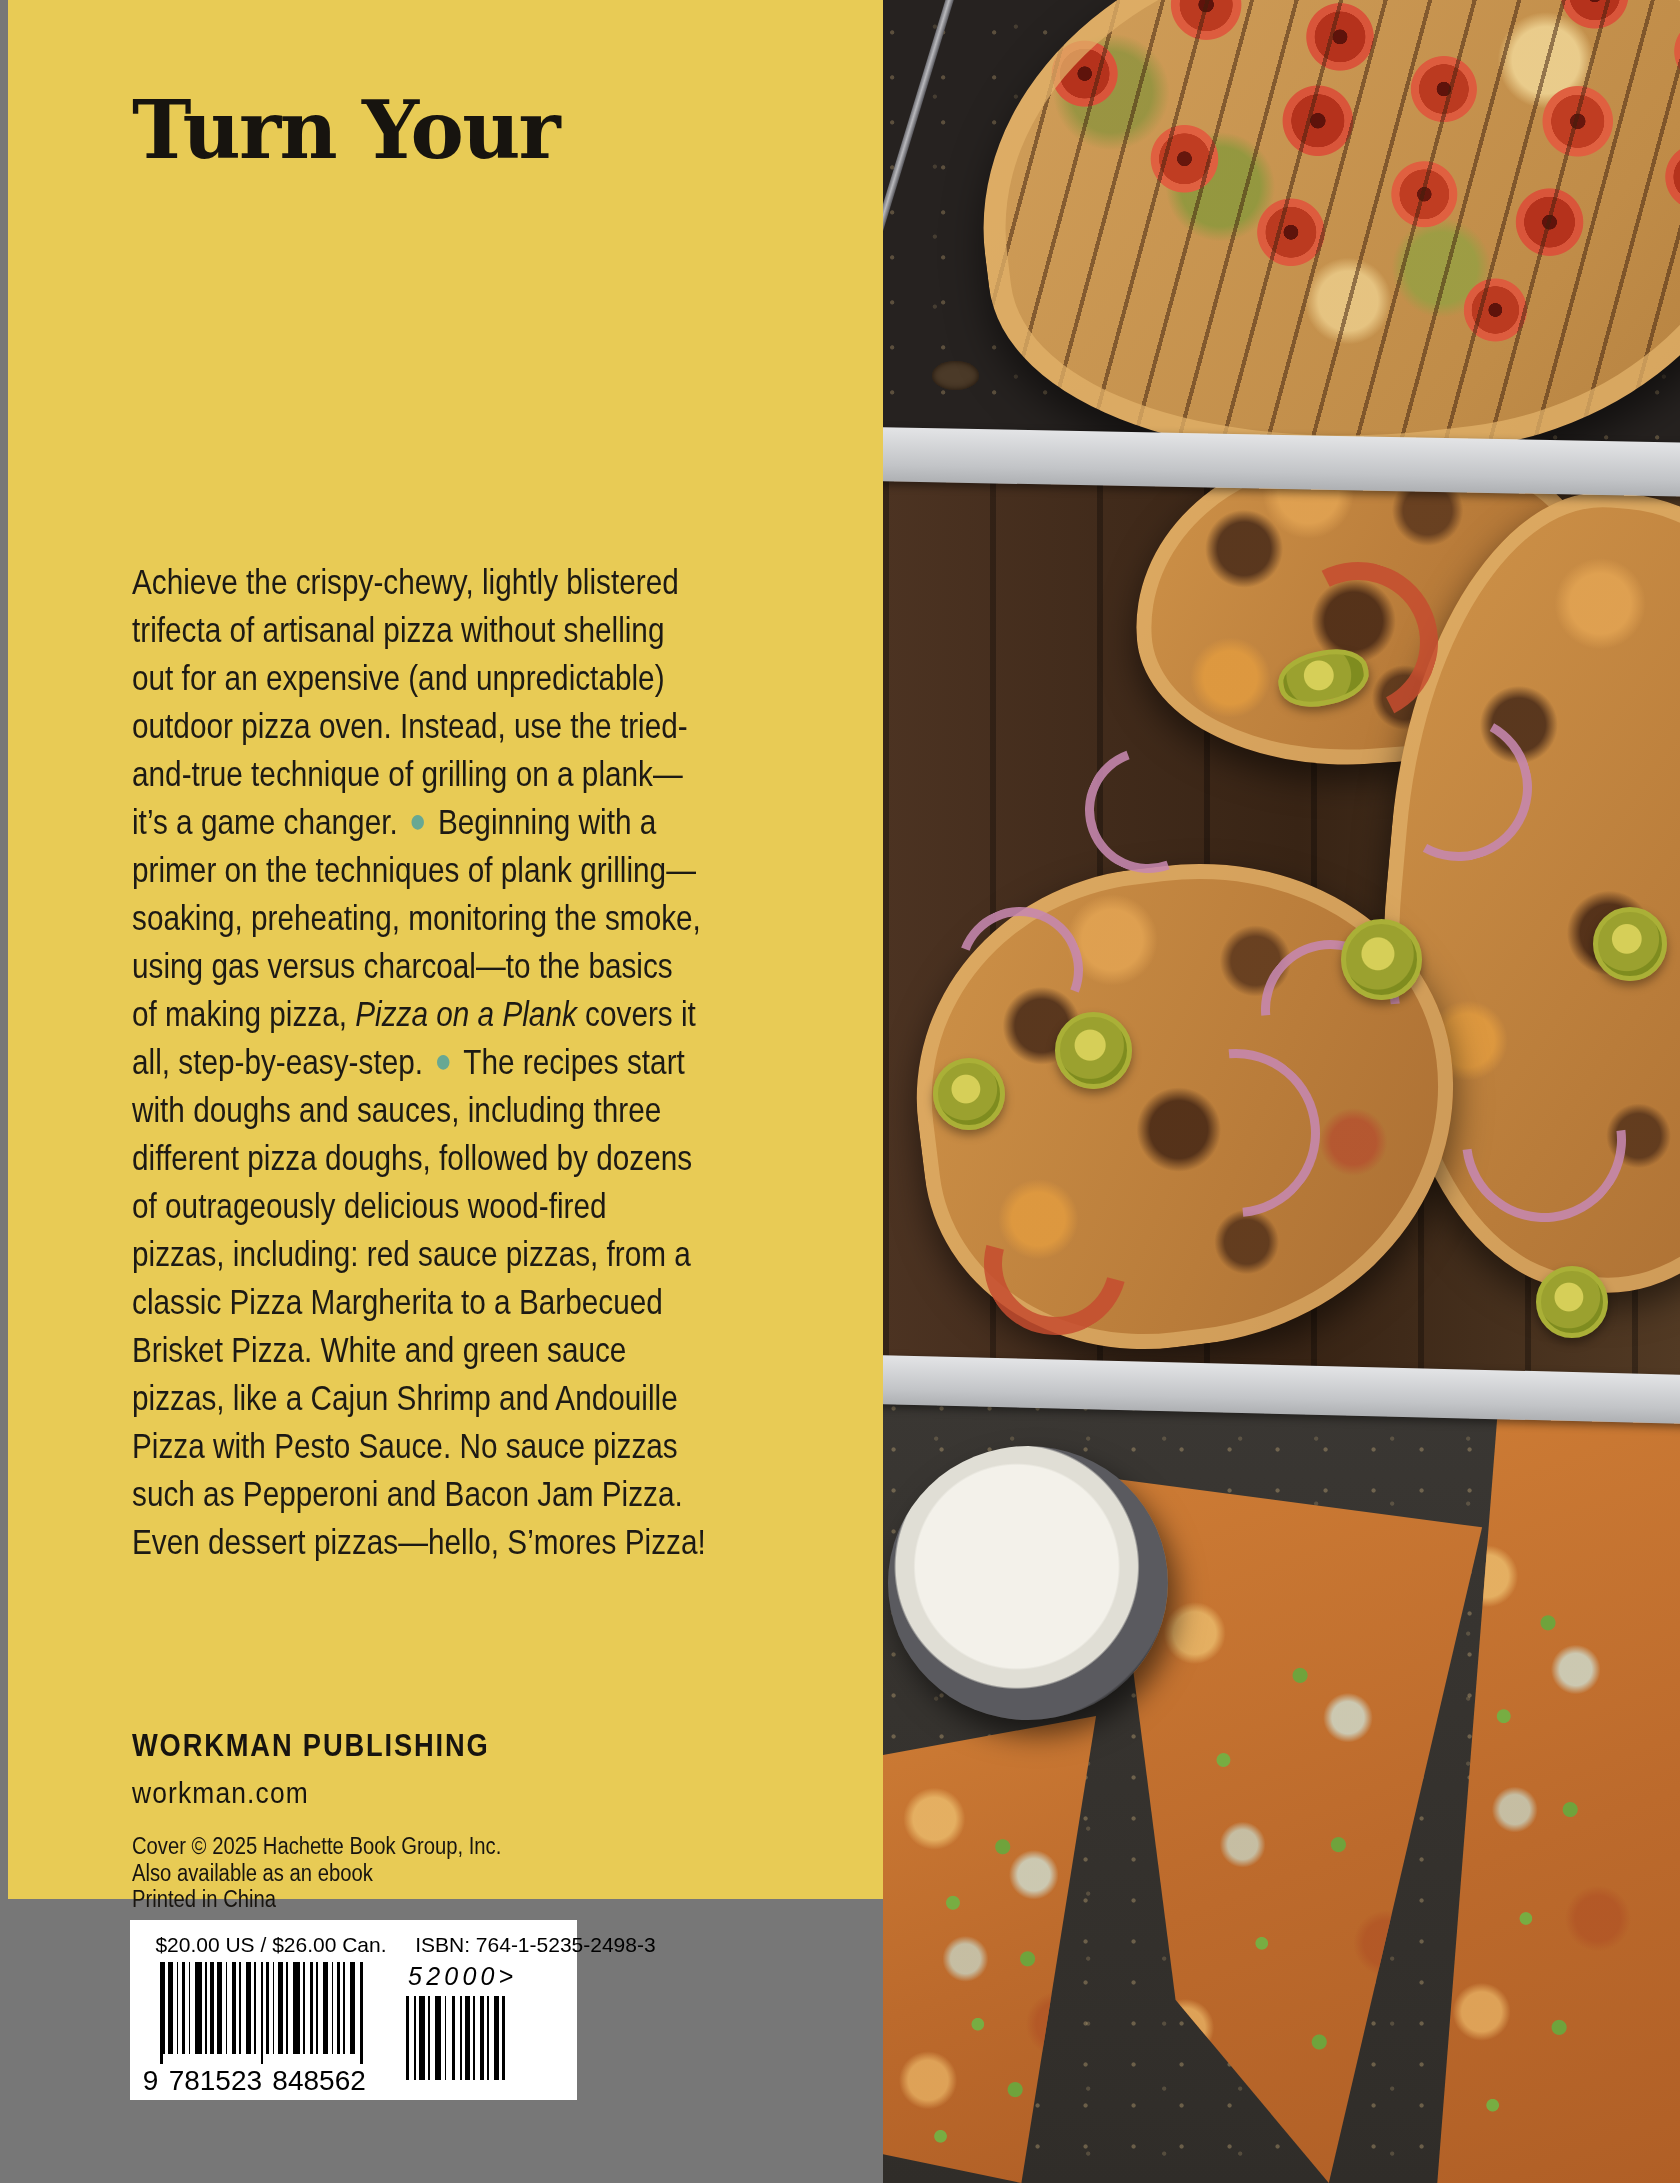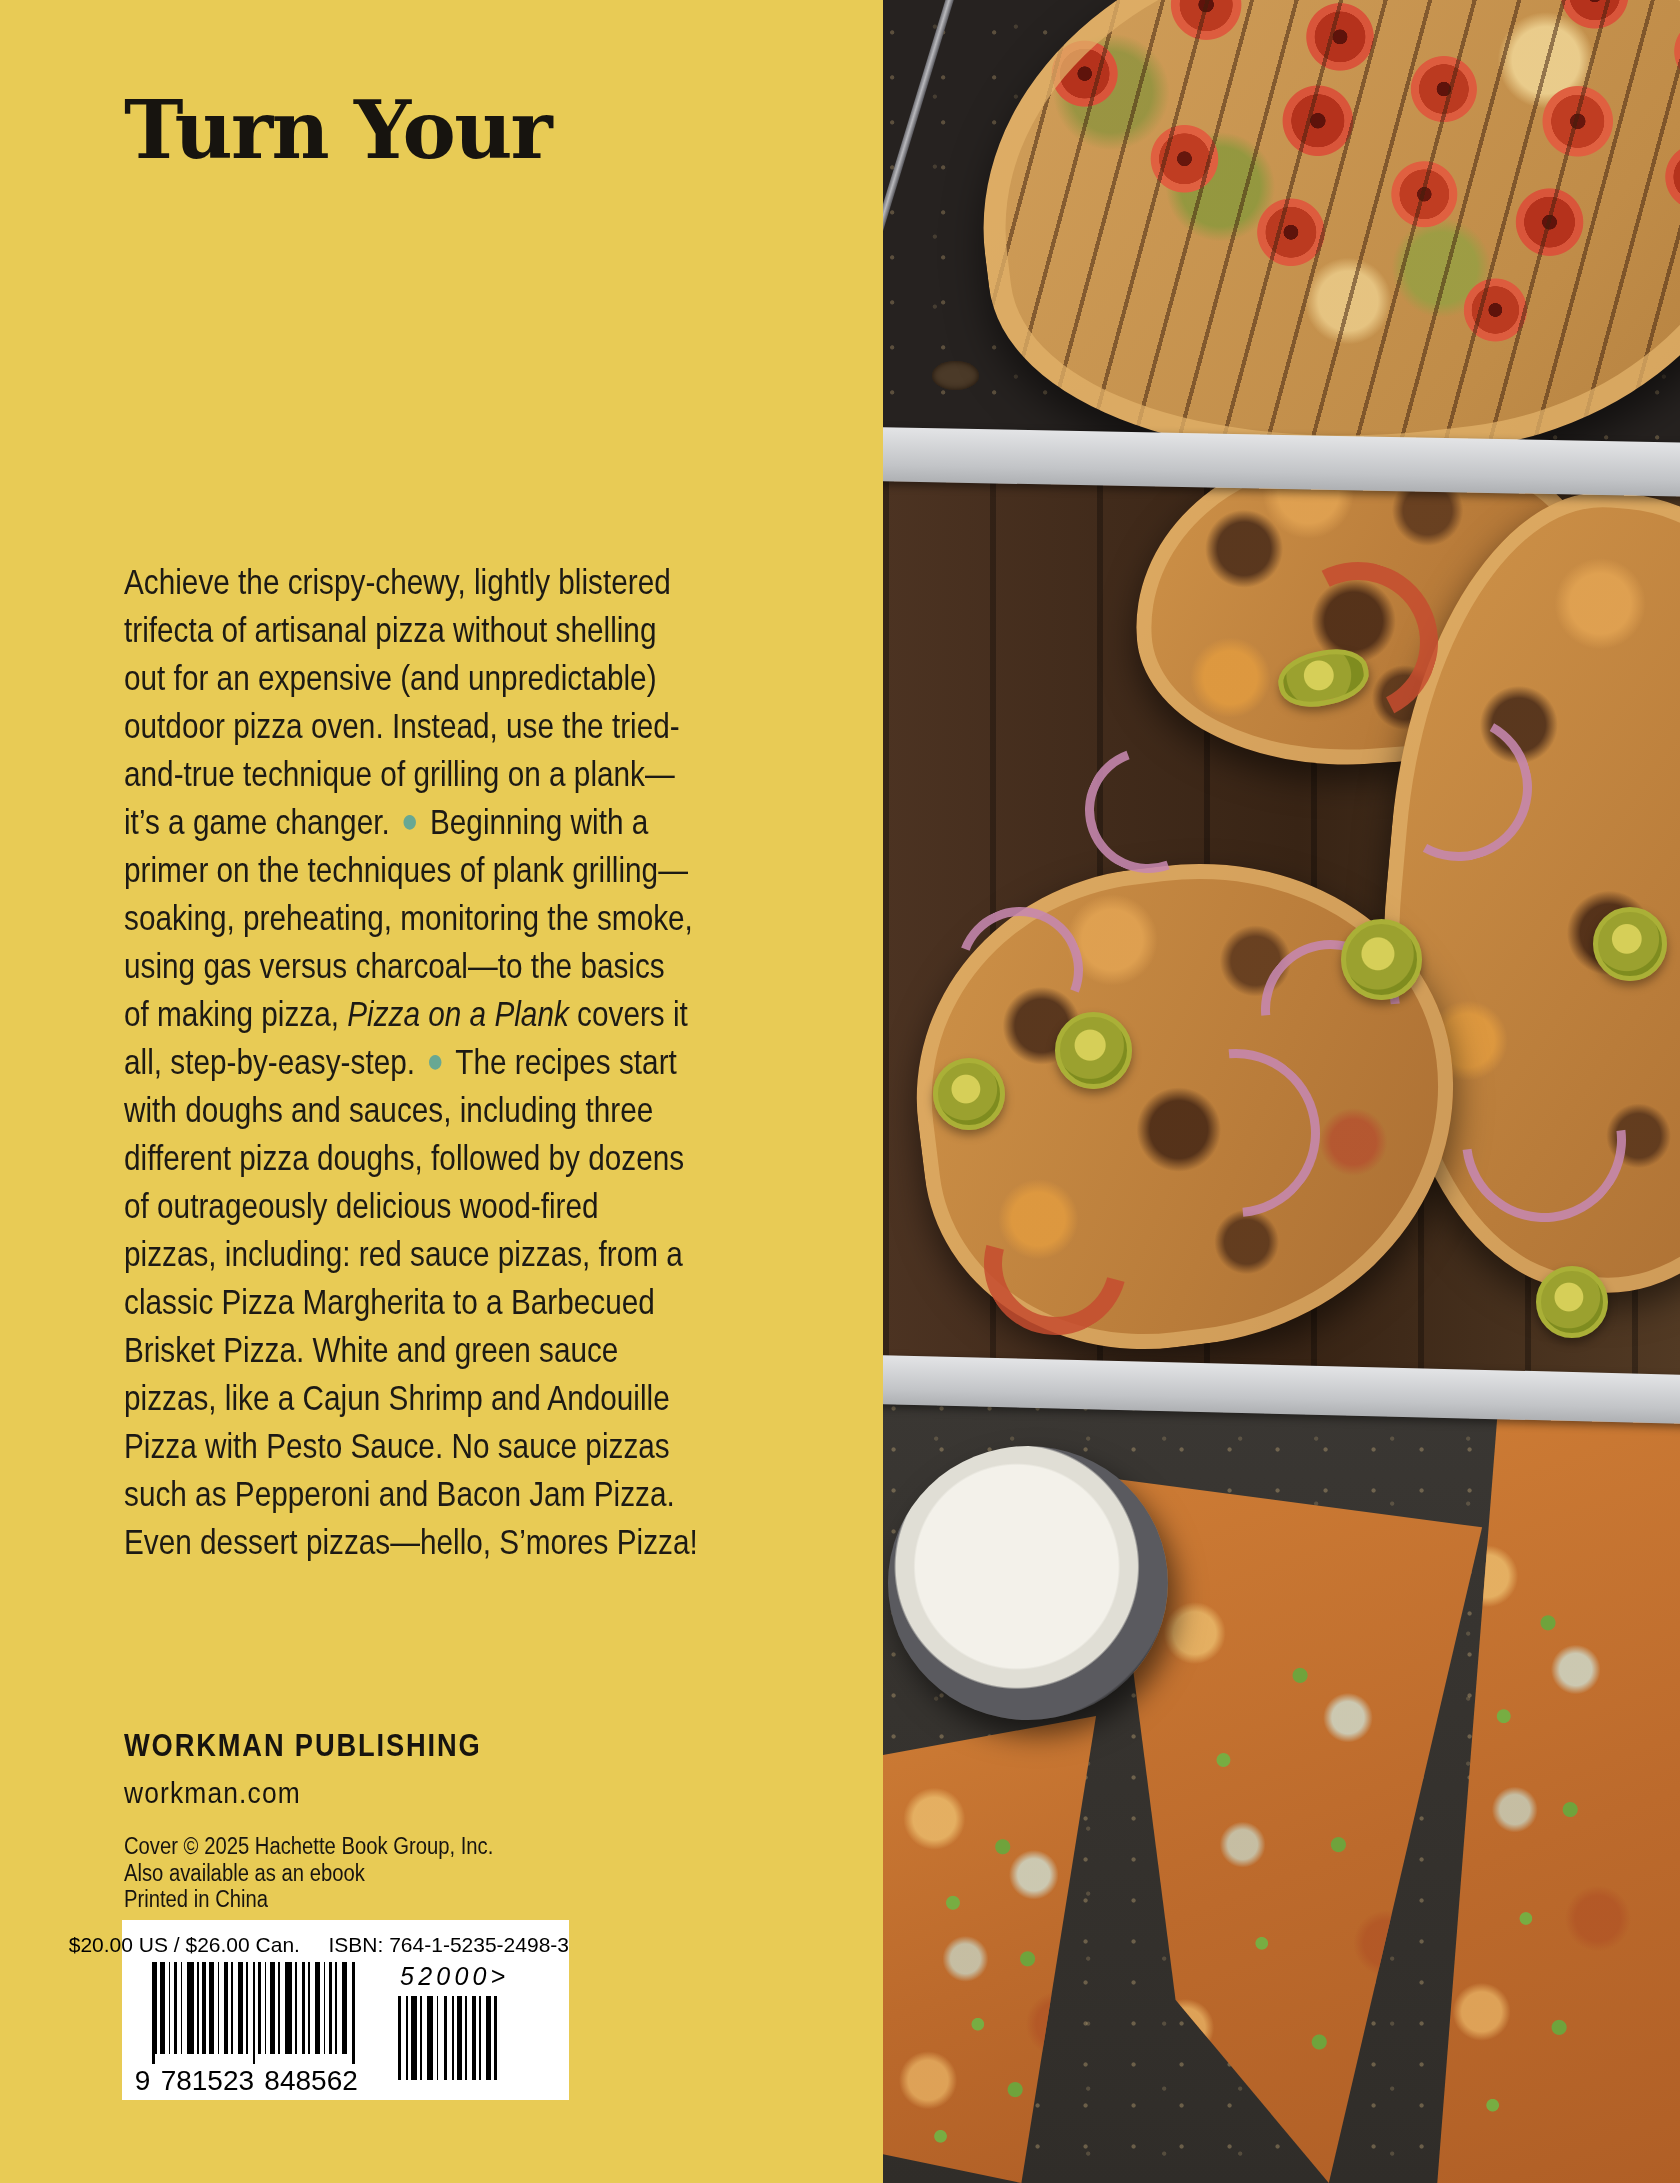--- a/index.html
+++ b/index.html
@@ -1,21 +1,21 @@
 <!DOCTYPE html>
 <html style="font-size:13.4px"><head>
 <meta charset="utf-8">
 <style>
   * { margin:0; padding:0; box-sizing:border-box; }
   html,body { width:1680px; height:2183px; overflow:hidden; background:#777; }
   .page { position:relative; width:1680px; height:2183px; overflow:hidden;
           font-family:"Liberation Sans", sans-serif; }
 
   
-  .left-panel { position:absolute; left:0; top:0; width:883px; height:2183px;
+  .left-panel { position:absolute; left:8px; top:0; width:883px; height:1899px;
                 background:#e8cb55; }
 
   .headline { position:absolute; left:124px; top:81px;
               font-family:"DejaVu Serif", serif; font-weight:700;
               font-size:80px; line-height:98px; color:#17140f;
               letter-spacing:-1.7px; white-space:nowrap; }
 
   .body-copy { position:absolute; left:124px; top:558px; width:823px;
                font-size:35px; line-height:48px; color:#1d1a14;
                transform:scaleX(0.85); transform-origin:0 0; white-space:nowrap; }
@@ -24,21 +24,21 @@
   .italic { font-style:italic; }
 
   .publisher { position:absolute; left:124px; top:1728px; color:#17140f;
                transform:scaleX(0.88); transform-origin:0 0; white-space:nowrap; }
   .pub-name { font-weight:bold; font-size:31px; letter-spacing:2.1px; }
   .pub-site { font-size:30px; letter-spacing:1.3px; margin-top:11.8px; }
   .credits  { margin-top:23.5px; font-size:23px; line-height:26.5px; }
 
   .barcode-box { position:absolute; left:122px; top:1920px; width:447px; height:180px;
                  background:#ffffff; padding:10px 0 0 22px; color:#000; }
-  .bc-top { font-size:21px; display:flex; gap:28.6px; margin:3.4px 0 5px 3.4px; white-space:nowrap;justify-content:flex-end; }
+  .bc-top { font-size:21px; display:flex; gap:28.6px; margin:3.4px 0 5px 3.4px; white-space:nowrap; }
   .bc-main { display:flex; }
   .ean { width:212px; margin-left:8.4px; }
   .ean-bars { display:block; width:206px; height:102px; }
   .ean-digits { display:flex; justify-content:space-between; width:223px; margin-left:-17.6px;
                 font-size:28px; margin-top:0.8px; }
   .supp { margin-left:34px; width:111px;font-style:italic; }
   .supp-top { display:flex; justify-content:space-between; font-size:25px;
               letter-spacing:4.2px; padding:0 1.7px; }
   .supp-bars { display:block; width:102px; height:84px; margin-top:4.2px; }
 

